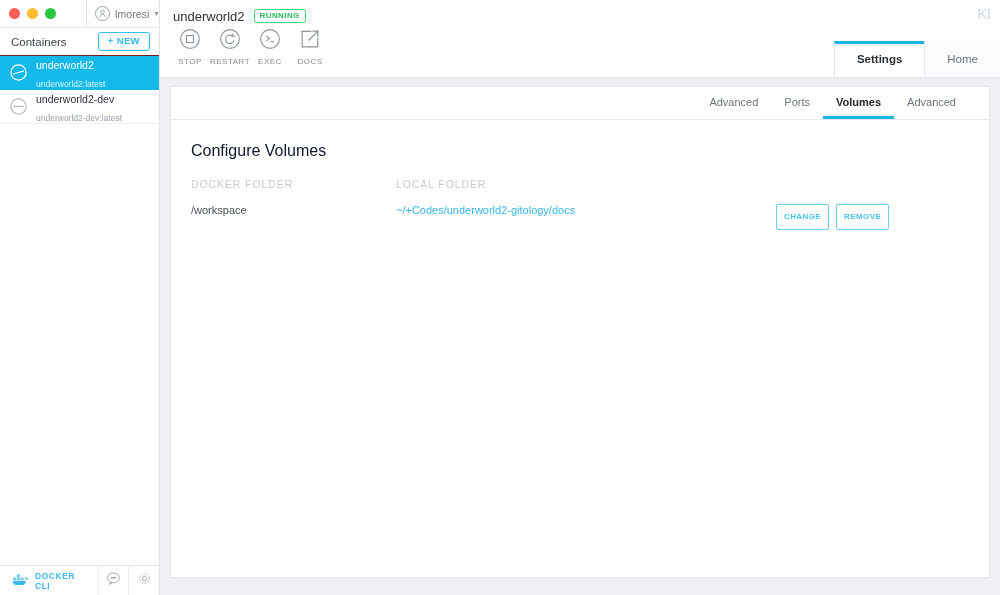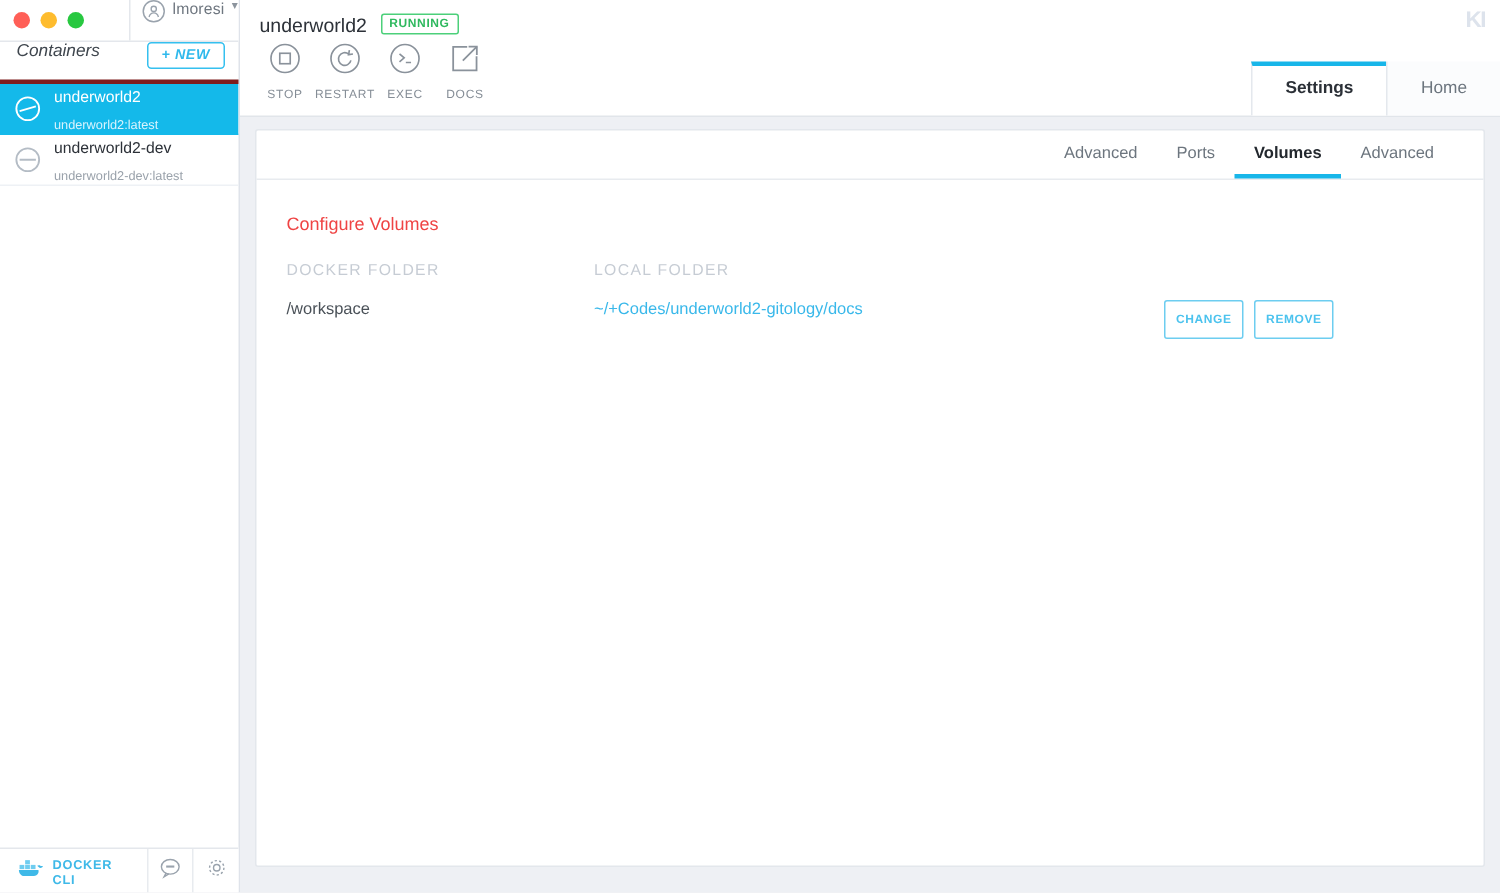--- a/index.html
+++ b/index.html
@@ -28,40 +28,39 @@
     background: #ffffff;
   }
   .lights { display: flex; gap: 7px; padding-left: 9px; width: 86px; }
   .light { width: 11px; height: 11px; border-radius: 50%; }
   .light.red { background: #ff5f57; }
   .light.yellow { background: #febc2e; }
   .light.green { background: #28c840; }
 
   .account {
     flex: 1; height: 100%;
-    display: flex; gap: 5px;
+    display: flex; align-items: center; gap: 5px;
     padding-left: 8px;
     border-left: 1px solid #e4e7ec;
   }
   .avatar-ring {
     width: 15px; height: 15px; border-radius: 50%;
     border: 1px solid #9aa3ad;
     display: flex; align-items: center; justify-content: center;
     flex: 0 0 15px;
   }
   .avatar-ring svg { display:block; }
   .account-name { font-size: 10.5px; color: #6f7780; letter-spacing: .1px; }
   .caret-dn { font-size: 8px; color: #8c949d; line-height: 1; }
 
   .containers-head {
     height: 28px; flex: 0 0 28px;
-    display: flex; align-items: flex-start; justify-content: space-between;
+    display: flex; align-items: center; justify-content: space-between;
     padding: 0 9px 0 11px;
-    border-bottom: 3px solid #7f1d1d;
-    font-style: italic;
+    border-bottom: 1px solid #7f1d1d;
   }
   .containers-title { font-size: 11.5px; color: #3f464e; }
   .new-btn {
     border: 1px solid #35c0ef; color: #2fb9ec;
     font-size: 9.5px; font-weight: bold; letter-spacing: .4px;
     padding: 3px 9px; border-radius: 3px; background: #fff;
     cursor: pointer; line-height: 1.1;
   }
 
   .clist { flex: 1; overflow: hidden; }
@@ -138,21 +137,21 @@
     height: 33px; display: flex; justify-content: flex-end; align-items: stretch;
     border-bottom: 1px solid #e8ebef; padding-right: 20px; gap: 0;
   }
   .stab {
     display: flex; align-items: center; padding: 0 13px;
     font-size: 11px; color: #6c757e; cursor: pointer; border-bottom: 3px solid transparent;
   }
   .stab.active { color: #23282e; font-weight: bold; border-bottom-color: #18b6e9; }
 
   .panel { padding: 22px 0 0 20px; }
-  .panel-title { font-size: 12px; color: #ef4444; font-weight: normal; }
+  .panel-title { font-size: 16px; color: #0f172a; font-weight: normal; }
 
   .vtable { margin-top: 18px; width: 695px; }
   .vrow { display: flex; align-items: flex-start; }
   .vhead { height: 26px; }
   .col-docker { width: 205px; flex: 0 0 205px; }
   .col-local  { flex: 1; }
   .col-act    { width: 110px; flex: 0 0 110px; display: flex; gap: 7px; justify-content: flex-start; }
   .hlabel { font-size: 10.5px; color: #c6ccd4; letter-spacing: .9px; }
   .vrow.vdata { height: 40px; }
   .dockerpath { font-size: 11px; color: #4a5158; }

